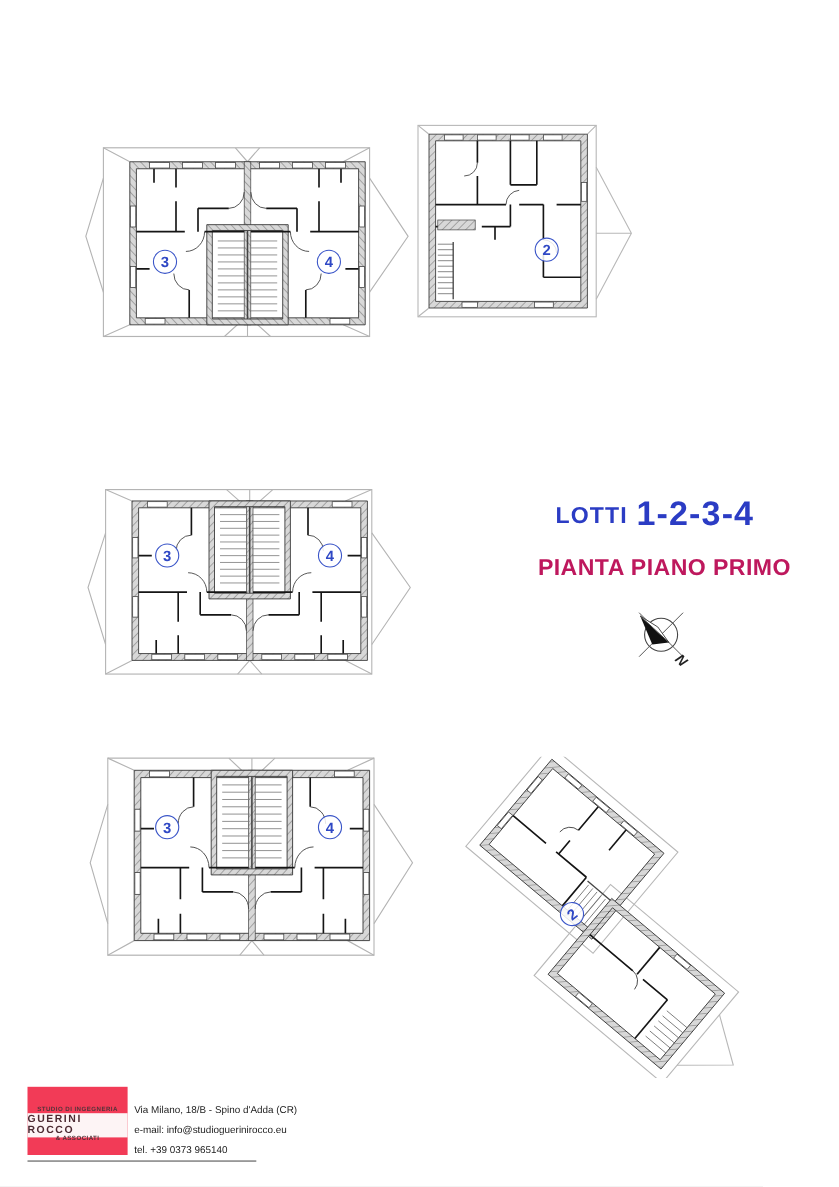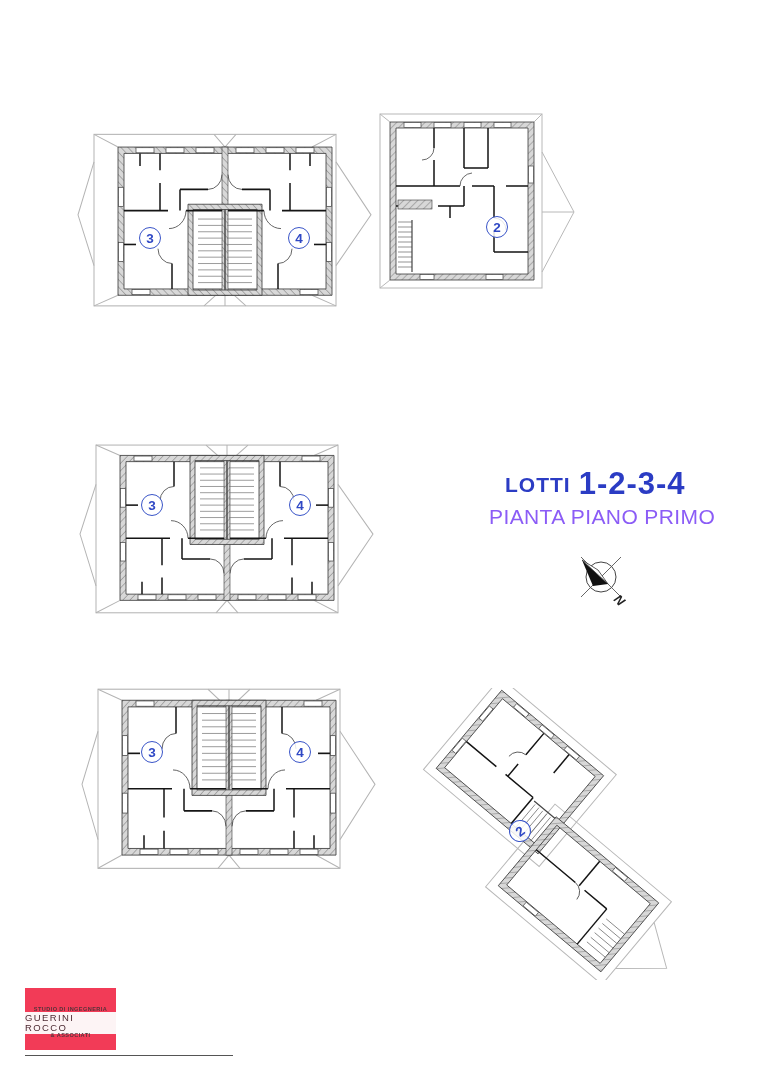--- a/index.html
+++ b/index.html
@@ -8,40 +8,40 @@
     font-family:"Liberation Sans", sans-serif; margin:0 auto;
   }
   .plan{position:absolute;}
   .flipv{transform:scaleY(-1);}
   .badge{
     position:absolute;width:22px;height:22px;border-radius:50%;
     border:1.6px solid #3a55c8;color:#2f48c5;font-size:13.5px;font-weight:bold;
     display:flex;align-items:center;justify-content:center;background:rgba(255,255,255,.85);
     box-sizing:border-box;
   }
-  .title-block{position:absolute;left:505px;top:466px;white-space:nowrap;}
+  .title-block{position:absolute;left:505px;top:449px;white-space:nowrap;}
   .lotti{color:#2b3cc4;font-weight:bold;font-size:21px;letter-spacing:1px;vertical-align:baseline;}
   .lotti-nums{color:#2b3cc4;font-weight:bold;font-size:31px;letter-spacing:1px;margin-left:8px;vertical-align:-2px;}
-  .subtitle{position:absolute;left:489px;top:505px;color:#8b5cf6;font-weight:normal;font-size:21px;letter-spacing:.4px;white-space:nowrap;}
+  .subtitle{position:absolute;left:489px;top:505px;color:#be185d;font-weight:bold;font-size:21px;letter-spacing:.4px;white-space:nowrap;}
   .watermark{
     position:absolute;left:196px;top:519px;width:400px;
     font-size:27px;font-weight:bold;letter-spacing:9px;
     color:rgba(185,185,190,.30);
     text-shadow:0 1px 0 rgba(255,255,255,.9);
     white-space:nowrap;pointer-events:none;
   }
   .compass{position:absolute;left:570px;top:548px;}
   .footer{position:absolute;left:0;top:984px;width:520px;height:90px;}
   .logo{position:absolute;left:25px;top:4px;width:91px;height:62px;background:#f23b57;}
   .logo-band{
     position:absolute;left:0;top:24px;width:91px;height:22px;background:#fdf4f5;
     display:flex;flex-direction:column;align-items:center;justify-content:center;line-height:1.05;
   }
   .logo-small{font-size:5.6px;font-weight:bold;color:#55333a;letter-spacing:.4px;}
-  .logo-big{font-size:9.5px;font-weight:normal;color:#4d2b33;letter-spacing:1.4px;}
+  .logo-big{font-size:9.5px;font-weight:bold;color:#4d2b33;letter-spacing:1.4px;}
   .contact{position:absolute;left:122px;top:16px;font-size:9px;color:#222;line-height:18px;}
   .footer-rule{position:absolute;left:25px;top:71px;width:208px;height:0;border-top:1.2px solid #555;}
   svg text{font-family:"Liberation Sans",sans-serif;}
 </style>
 </head>
 <body>
 
 <div class="page">
 
   <svg width="0" height="0" style="position:absolute" aria-hidden="true">
@@ -229,16 +229,21 @@
   </svg>
 
   <div class="footer">
     <div class="logo">
       <div class="logo-band">
         <span class="logo-small">STUDIO DI INGEGNERIA</span>
         <span class="logo-big">GUERINI ROCCO</span>
         <span class="logo-small">&amp; ASSOCIATI</span>
       </div>
     </div>
+    <div class="contact">
+      <div>Via Milano, 18/B - Spino d'Adda (CR)</div>
+      <div>e-mail: info@studioguerinirocco.eu</div>
+      <div>tel. +39 0373 965140</div>
+    </div>
     <div class="footer-rule"></div>
   </div>
 
 </div>
 
 </body></html>

